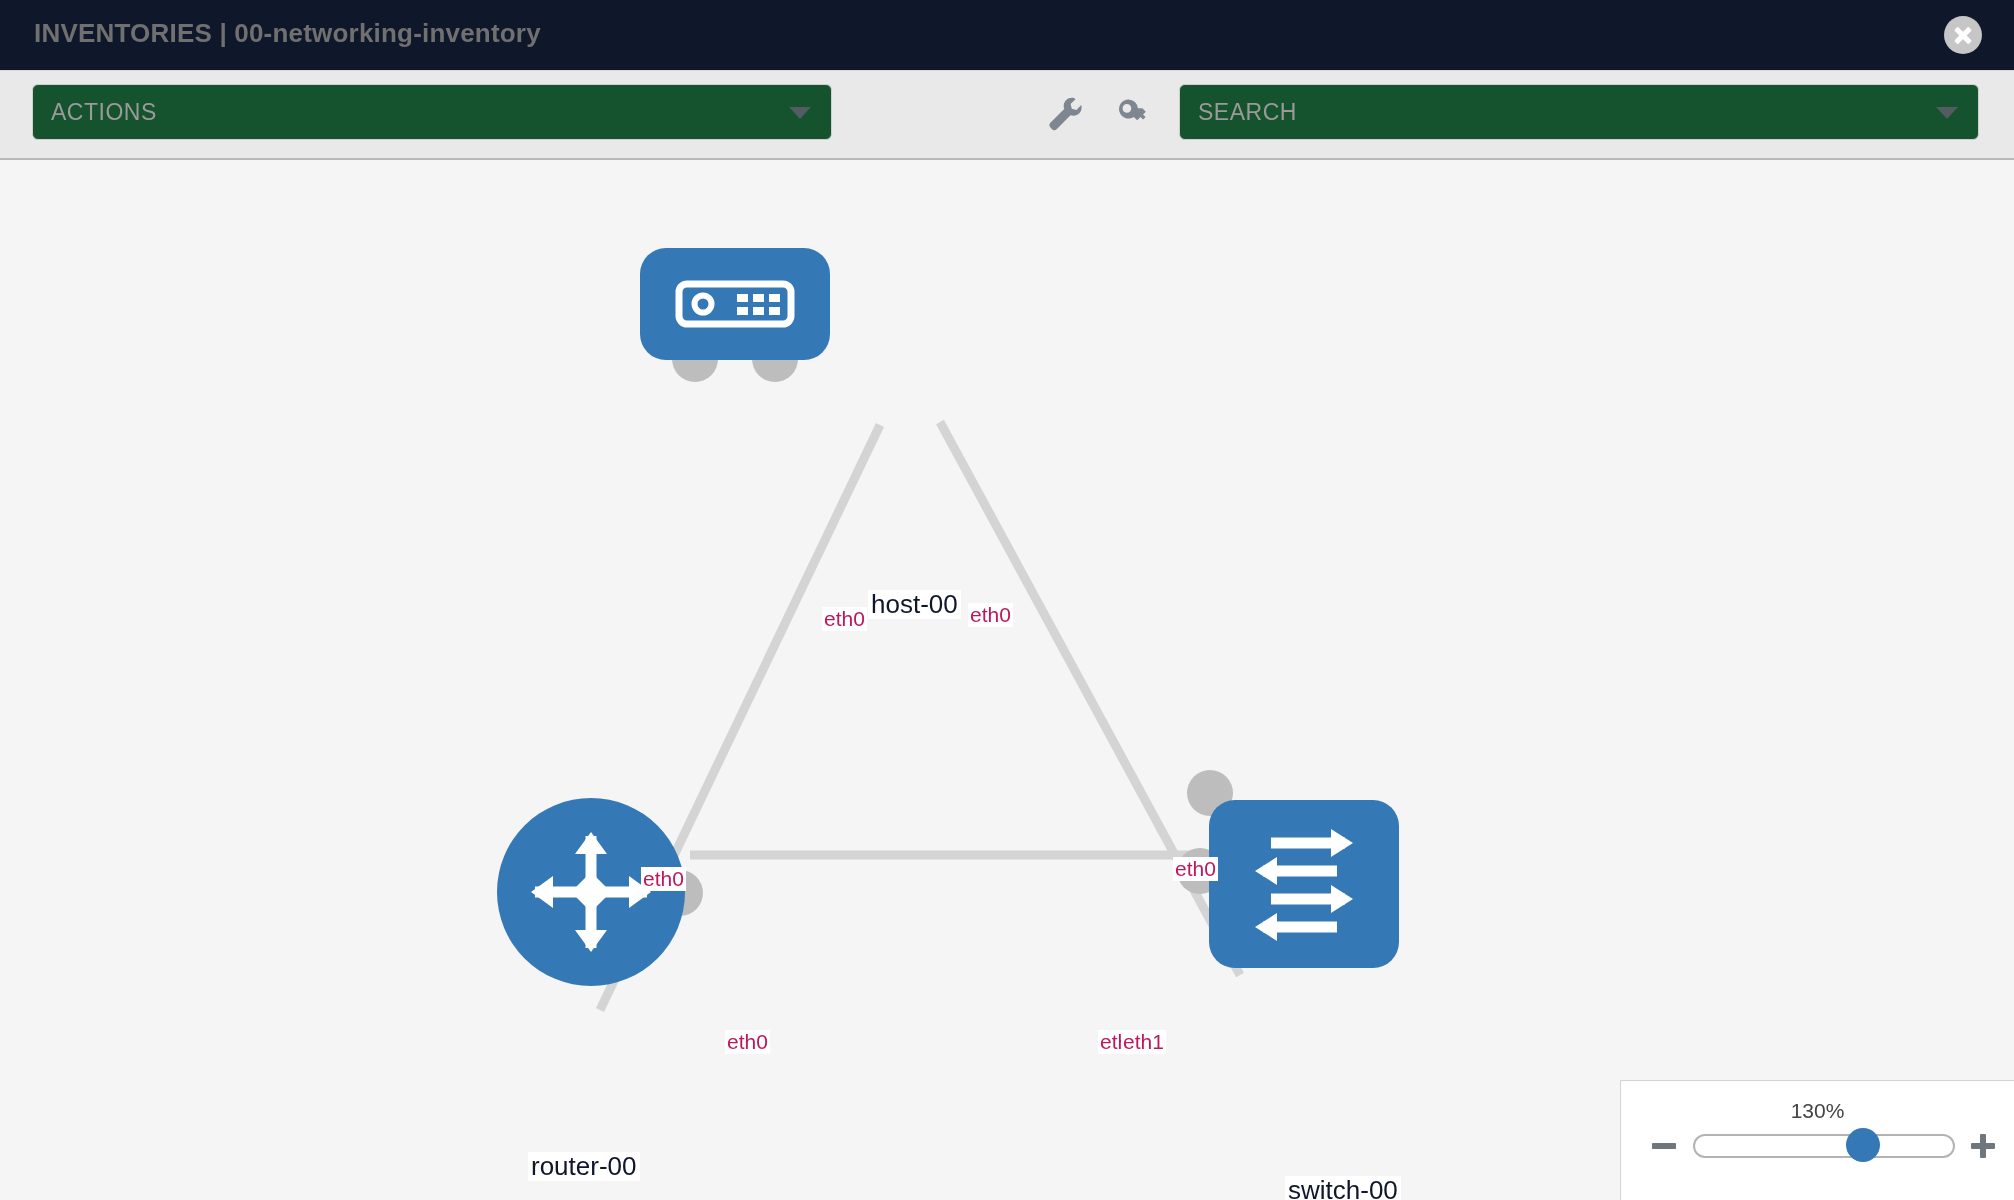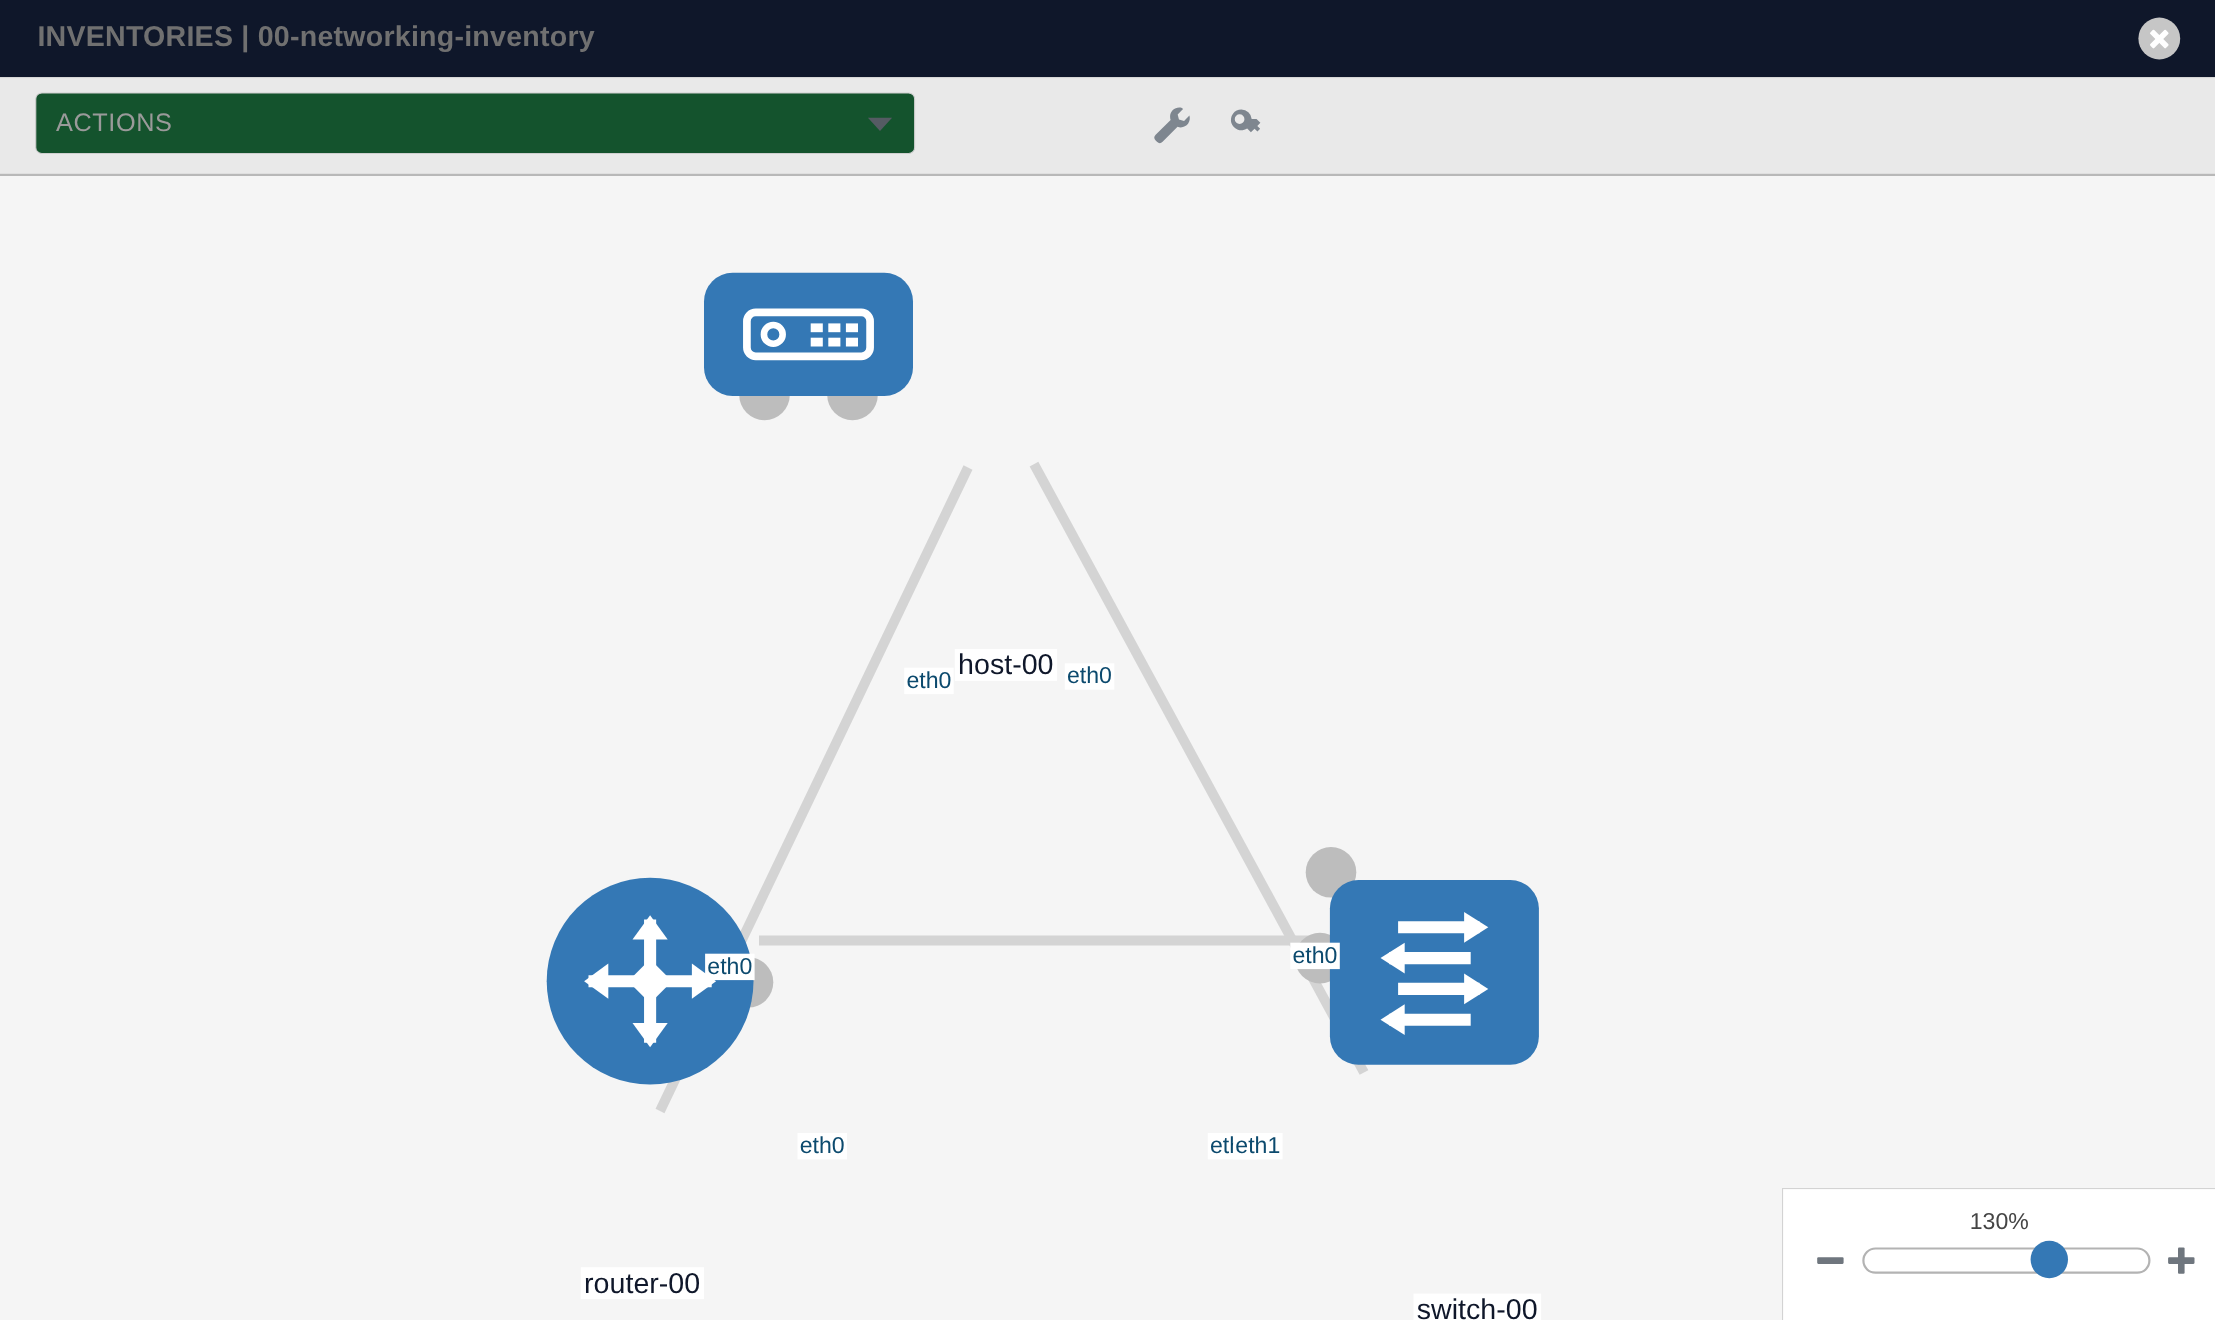--- a/index.html
+++ b/index.html
@@ -145,21 +145,21 @@
     background: #ffffff;
     color: #0f172a;
     font-size: 26px;
     line-height: 1.05;
     padding: 1px 3px;
     white-space: nowrap;
   }
   .iface-label {
     position: absolute;
     background: #ffffff;
-    color: #0c4a6e;
+    color: #be185d;
     font-size: 21px;
     line-height: 1.05;
     padding: 1px 2px;
     white-space: nowrap;
   }
   .connector {
     position: absolute;
     width: 46px;
     height: 46px;
     border-radius: 50%;
@@ -274,20 +274,24 @@
       <path d="M30.5 5.2c-5.4-1.6-10.8 2.3-10.8 7.9 0 1 .2 2 .5 2.9L6.6 29.6a3.6 3.6 0 0 0 0 5.1l1.2 1.2a3.6 3.6 0 0 0 5.1 0L26.5 22.3c.9.3 1.9.5 2.9.5 5.6 0 9.5-5.4 7.9-10.8l-4.9 4.9-4.6-1.2-1.2-4.6 4.9-4.9z" fill="#7e868f"></path>
     </svg>
   </div>
 
   <div class="tool-icon" id="key-icon">
     <svg viewBox="0 0 42 42" width="42" height="42" aria-hidden="true">
       <path d="M15.5 6.5a9.5 9.5 0 1 0 5.3 17.4l3.4 3.4 3.3-3.3 2.6 2.6 2.5-2.5-2.6-2.6 2.8-2.8-3.5-3.5H24.9a9.5 9.5 0 0 0-9.4-8.7zm-1.6 4.4a4.4 4.4 0 1 1 0 8.8 4.4 4.4 0 0 1 0-8.8z" fill="#7e868f"></path>
     </svg>
   </div>
 
+  <div class="select-box" id="search-select">
+    <span class="sel-text">SEARCH</span>
+    <span class="caret"></span>
+  </div>
 
 </div>
 
 <div class="canvas">
 
   <svg class="topology" viewBox="0 0 2014 1040">
 
     <line x1="880" y1="265" x2="600" y2="850" stroke="#d4d4d4" stroke-width="9"></line>
 
     <line x1="940" y1="262" x2="1240" y2="815" stroke="#d4d4d4" stroke-width="9"></line>

